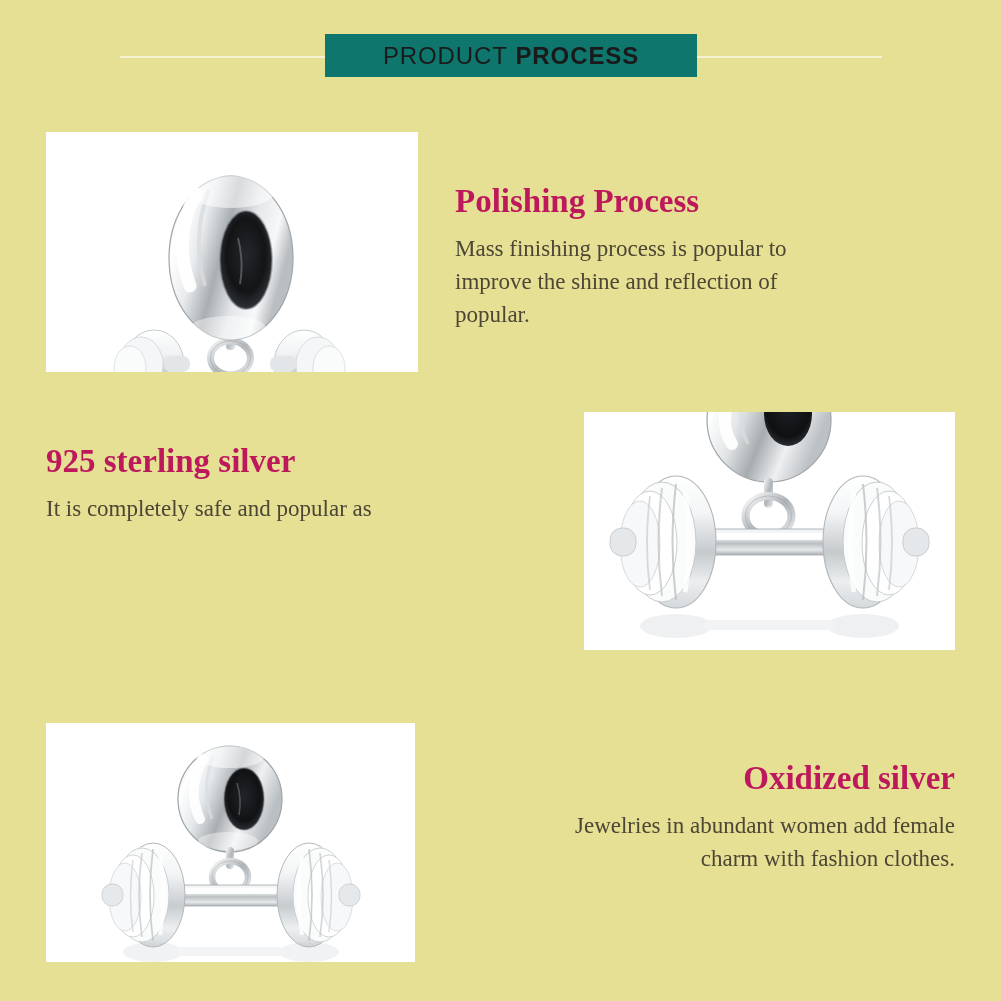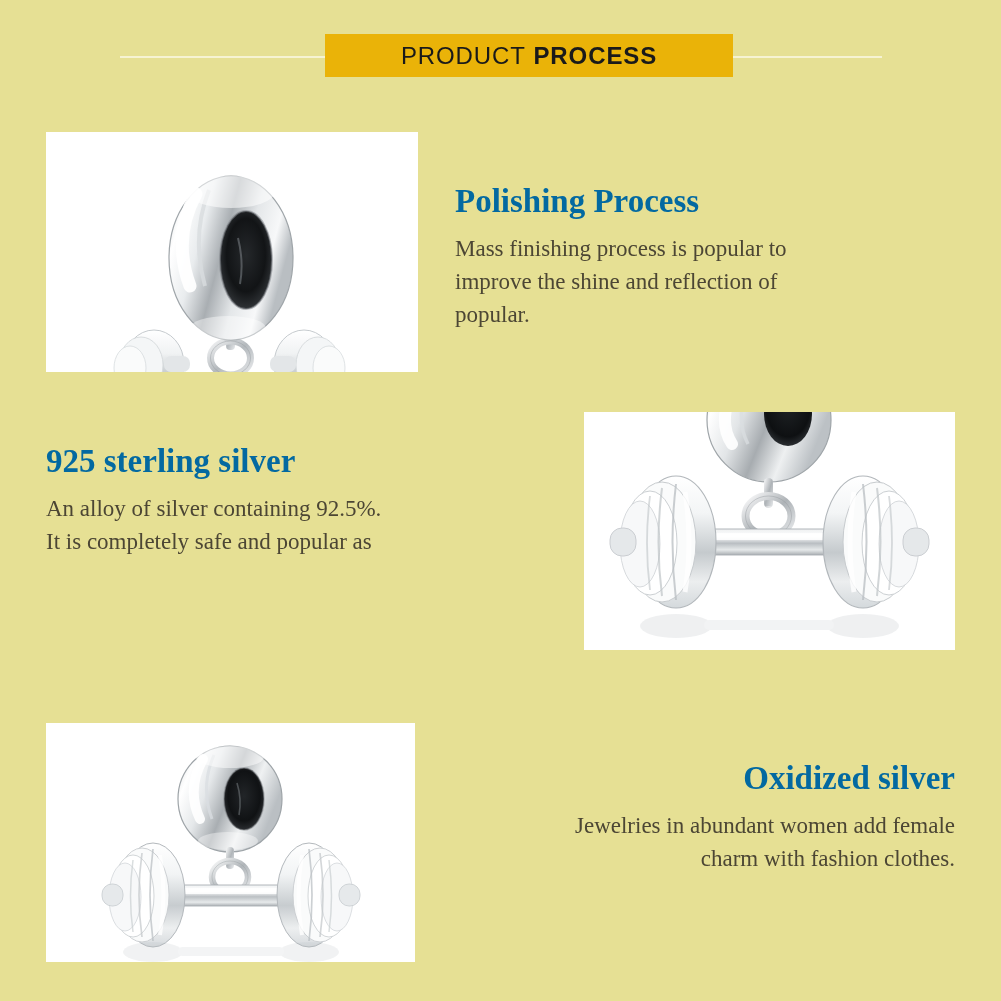--- a/index.html
+++ b/index.html
@@ -28,23 +28,23 @@
     left: 120px;
     top: 56px;
     width: 762px;
     height: 2px;
     background: #f6f3d2;
   }
   .header-banner {
     position: absolute;
     left: 325px;
     top: 34px;
-    width: 408px;
+    width: 372px;
     height: 43px;
-    background: #eab308;
+    background: #0f766e;
     display: flex;
     align-items: center;
     justify-content: center;
   }
   .header-title {
     font-family: "Liberation Sans", sans-serif;
     font-size: 24px;
     letter-spacing: 0.9px;
     color: #1a1a1a;
     white-space: nowrap;
@@ -61,21 +61,21 @@
   .photo svg { display: block; }
 
   #photo-polishing { left: 46px;  top: 132px; width: 372px; height: 240px; }
   #photo-sterling  { left: 584px; top: 412px; width: 371px; height: 238px; }
   #photo-oxidized  { left: 46px;  top: 723px; width: 369px; height: 239px; }
 
   
   .block { position: absolute; }
   .block-heading {
     font-size: 33px;
-    color: #0369a1;
+    color: #be185d;
     line-height: 1.1;
     margin: 0 0 14px 0;
     white-space: nowrap;
   }
   .block-body {
     font-size: 23px;
     color: #4c4634;
     line-height: 1.42;
     margin: 0;
   }
@@ -168,21 +168,20 @@
   <p class="block-body">
     <span class="line">Mass finishing process is popular to</span>
     <span class="line">improve the shine and reflection of</span>
     <span class="line">popular.</span>
   </p>
 </div>
 
 <div class="block" id="text-sterling">
   <h2 class="block-heading">925 sterling silver</h2>
   <p class="block-body">
-    <span class="line">An alloy of silver containing 92.5%.</span>
     <span class="line">It is completely safe and popular as</span>
   </p>
 </div>
 
 <div class="photo" id="photo-sterling">
   <svg width="371" height="238" viewBox="0 0 371 238">
     <defs>
       <linearGradient id="beadOuter2" x1="0" y1="0" x2="1" y2="0.4">
         <stop offset="0" stop-color="#d3d6d8"></stop>
         <stop offset="0.18" stop-color="#ffffff"></stop>

